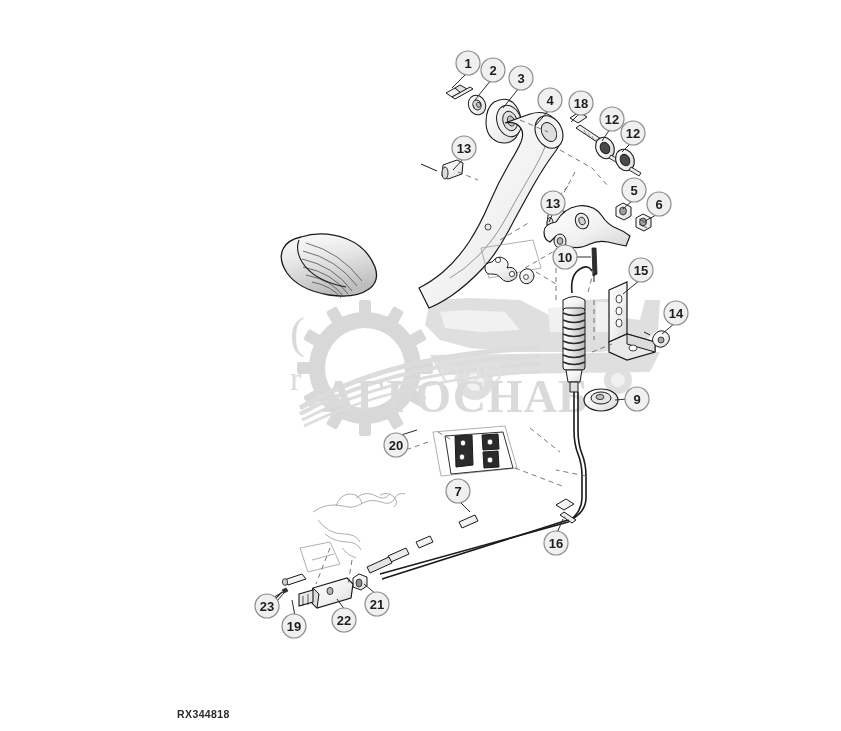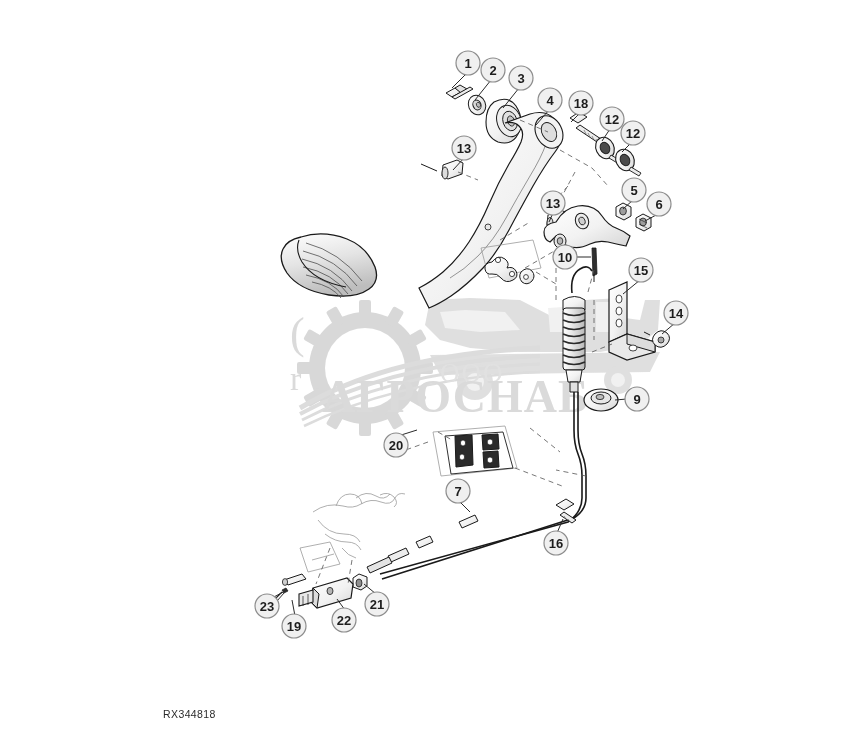--- a/index.html
+++ b/index.html
@@ -1,21 +1,21 @@
 <!DOCTYPE html>
 <html><head>
 <meta charset="utf-8">
 <style>
   html,body{margin:0;padding:0;background:#fff;}
   body{width:841px;height:731px;position:relative;overflow:hidden;
        font-family:"Liberation Sans",sans-serif;}
   #diagram-root{position:absolute;inset:0;}
   svg.layer{position:absolute;left:0;top:0;width:841px;height:731px;}
   .wm{position:absolute;left:0;top:0;width:841px;height:731px;pointer-events:none;}
-  .partnum{position:absolute;left:163px;top:708px;font-size:10.5px;font-weight:normal;
+  .partnum{position:absolute;left:177px;top:708px;font-size:10.5px;font-weight:bold;
            color:#2b2b2b;letter-spacing:.4px;}
   .calloutText{font-family:"Liberation Sans",sans-serif;font-size:13px;font-weight:bold;
                fill:#1d1d1d;text-anchor:middle;dominant-baseline:central;}
   .cbubble{fill:#f0f0f0;stroke:#8c8c8c;stroke-width:1.2;}
   .lead{stroke:#2b2b2b;stroke-width:1;fill:none;}
   .ol{stroke:#1a1a1a;fill:none;}
   .olf{stroke:#1a1a1a;}
   .dash{stroke:#555;stroke-width:.8;fill:none;stroke-dasharray:5 4;}
   .ghost{stroke:#9a9a9a;stroke-width:.8;fill:none;}
   .wmtxt{font-family:"Liberation Serif",serif;fill:#d4d4d4;}

